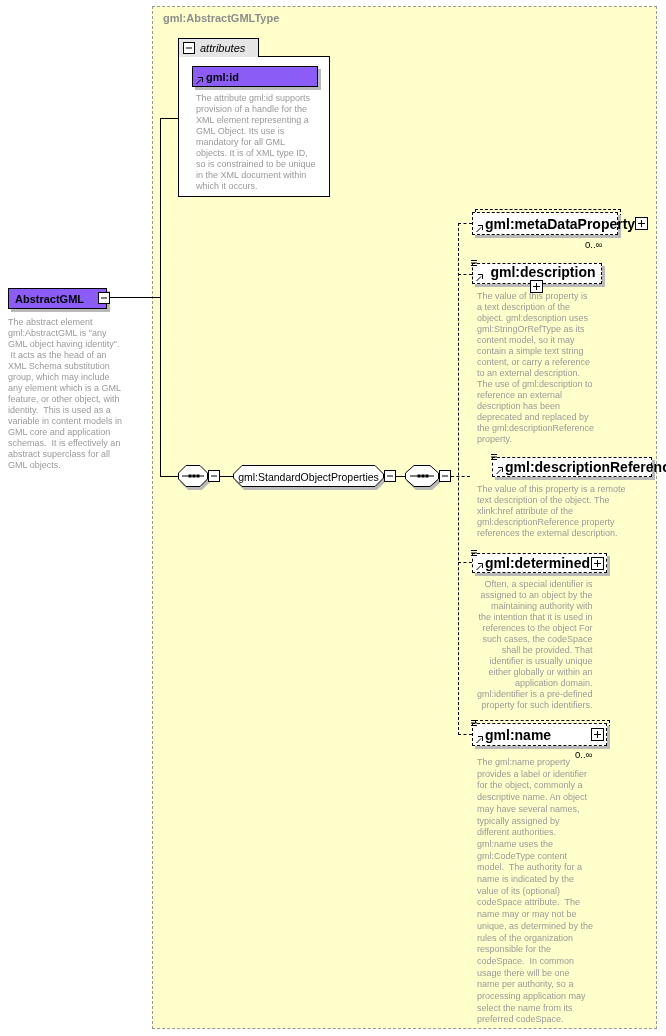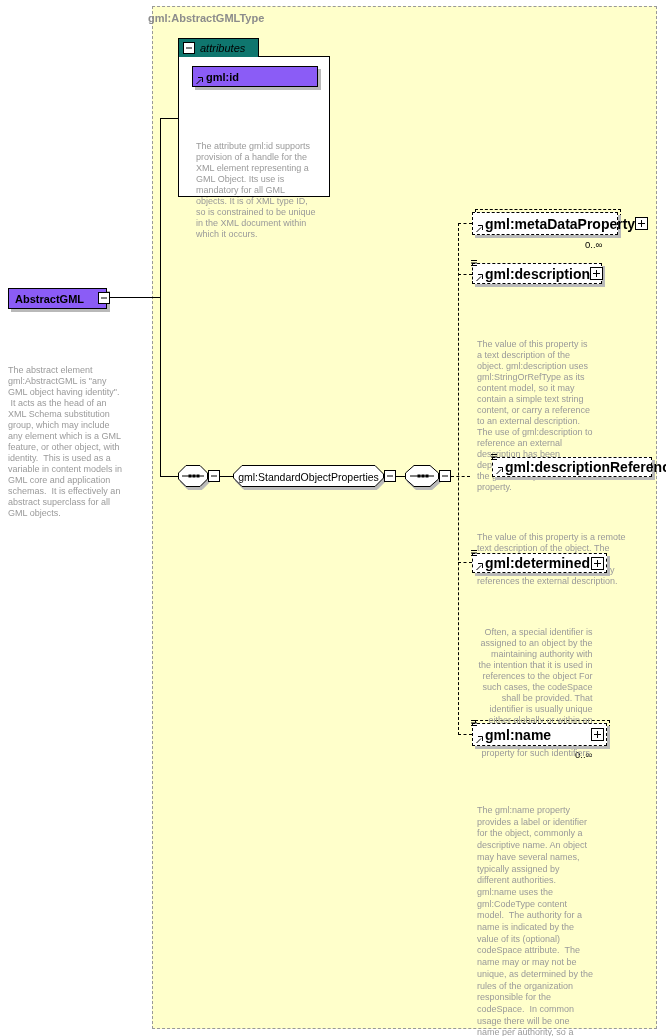--- a/index.html
+++ b/index.html
@@ -2,30 +2,30 @@
 <html><head>
 <meta charset="utf-8">
 <style>
   * { margin:0; padding:0; box-sizing:border-box; }
   body { background:#fff; font-family:"Liberation Sans", sans-serif; }
   .canvas { position:relative; width:666px; height:1036px; background:#fff; overflow:hidden; }
 
   
   .ct-box { position:absolute; left:152px; top:6px; width:505px; height:1023px;
             background:#ffffcb; border:1px dashed #999; }
-  .ct-title { position:absolute; left:148px; top:12px; font-size:11px; font-weight:bold; color:#8c8c8c; }
+  .ct-title { position:absolute; left:163px; top:12px; font-size:11px; font-weight:bold; color:#8c8c8c; }
 
   
   .hline { position:absolute; height:0; border-top:1px solid #000; }
   .vline { position:absolute; width:0; border-left:1px solid #000; }
   .hdash { position:absolute; height:0; border-top:1px dashed #000; }
   .vdash { position:absolute; width:0; border-left:1px dashed #000; }
 
   
-  .attr-tab { position:absolute; left:178px; top:38px; width:81px; height:19px; background:#0f766e;
+  .attr-tab { position:absolute; left:178px; top:38px; width:81px; height:19px; background:#e5e5e5;
               border:1px solid #000; border-bottom:none; display:flex; align-items:center; gap:5px;
               padding-left:4px; z-index:3; }
   .attr-tab .lbl { font-size:11px; font-style:italic; color:#000; }
   .attr-container { position:absolute; left:178px; top:56px; width:152px; height:141px;
                     background:#fff; border:1px solid #000; z-index:2; }
 
   
   .solid-box { position:absolute; background:#8b5cf6; border:1px solid #000;
                box-shadow:3px 3px 0 #b9b9b9; display:flex; align-items:center; z-index:4; }
   .solid-box .ename { font-size:11px; font-weight:bold; color:#000; white-space:nowrap; }
@@ -37,21 +37,21 @@
   .repeat-back { position:absolute; border:1px dashed #000; background:transparent; z-index:1; }
 
   .ref-arrow { position:absolute; left:2px; bottom:1px; line-height:0; }
   .stack-icon { position:absolute; left:-2px; top:-5px; line-height:0; }
   .plus-handle { line-height:0; margin-right:2px; cursor:pointer; }
   .minus-handle { position:absolute; width:12px; height:12px; line-height:0; cursor:pointer; z-index:5; }
 
   .occurs { position:absolute; font-size:9.5px; color:#000; }
 
   
-  .ann { position:absolute; font-size:9px; line-height:11px; color:#9a9a9a; white-space:pre; z-index:2;margin-top:48px; }
+  .ann { position:absolute; font-size:9px; line-height:11px; color:#9a9a9a; white-space:pre; z-index:2; }
   .ann-tall { line-height:11.7px; }
 
   .octagon { position:absolute; line-height:0; filter:drop-shadow(2px 3px 0 #b9b9b9); z-index:4; }
   .group-text { position:absolute; font-size:10.5px; color:#000; text-align:center; z-index:5; }
 </style>
 </head>
 <body>
 
 <div class="canvas">
 
@@ -167,21 +167,21 @@
         </svg></span>
     <span class="ename">gml:metaDataProperty</span>
     <span class="plus-handle"><svg width="13" height="13">
           <rect x="0.5" y="0.5" width="12" height="12" fill="#fff" stroke="#000"></rect>
           <line x1="3" y1="6.5" x2="10" y2="6.5" stroke="#000"></line>
           <line x1="6.5" y1="3" x2="6.5" y2="10" stroke="#000"></line>
         </svg></span>
   </div>
   <div class="occurs" style="left:585px; top:239px;">0..∞</div>
 
-  <div class="opt-box" style="left:472px; top:263px; width:130px; height:21px;">
+  <div class="opt-box" style="left:472px; top:263px; width:130px; height:21px;flex-direction:column;">
     <span class="stack-icon"><svg width="8" height="8">
           <line x1="0" y1="1.5" x2="6" y2="1.5" stroke="#000"></line>
           <line x1="0" y1="4" x2="6" y2="4" stroke="#000"></line>
           <line x1="0" y1="6.5" x2="6" y2="6.5" stroke="#000"></line>
         </svg></span>
     <span class="ref-arrow"><svg width="9" height="10" viewBox="0 0 9 10">
           <path d="M1.5,9 L6,4.5" stroke="#000" fill="none"></path>
           <path d="M3,2.5 L7.5,2.5 L7.5,7" fill="none" stroke="#000"></path>
         </svg></span>
     <span class="ename">gml:description</span>

